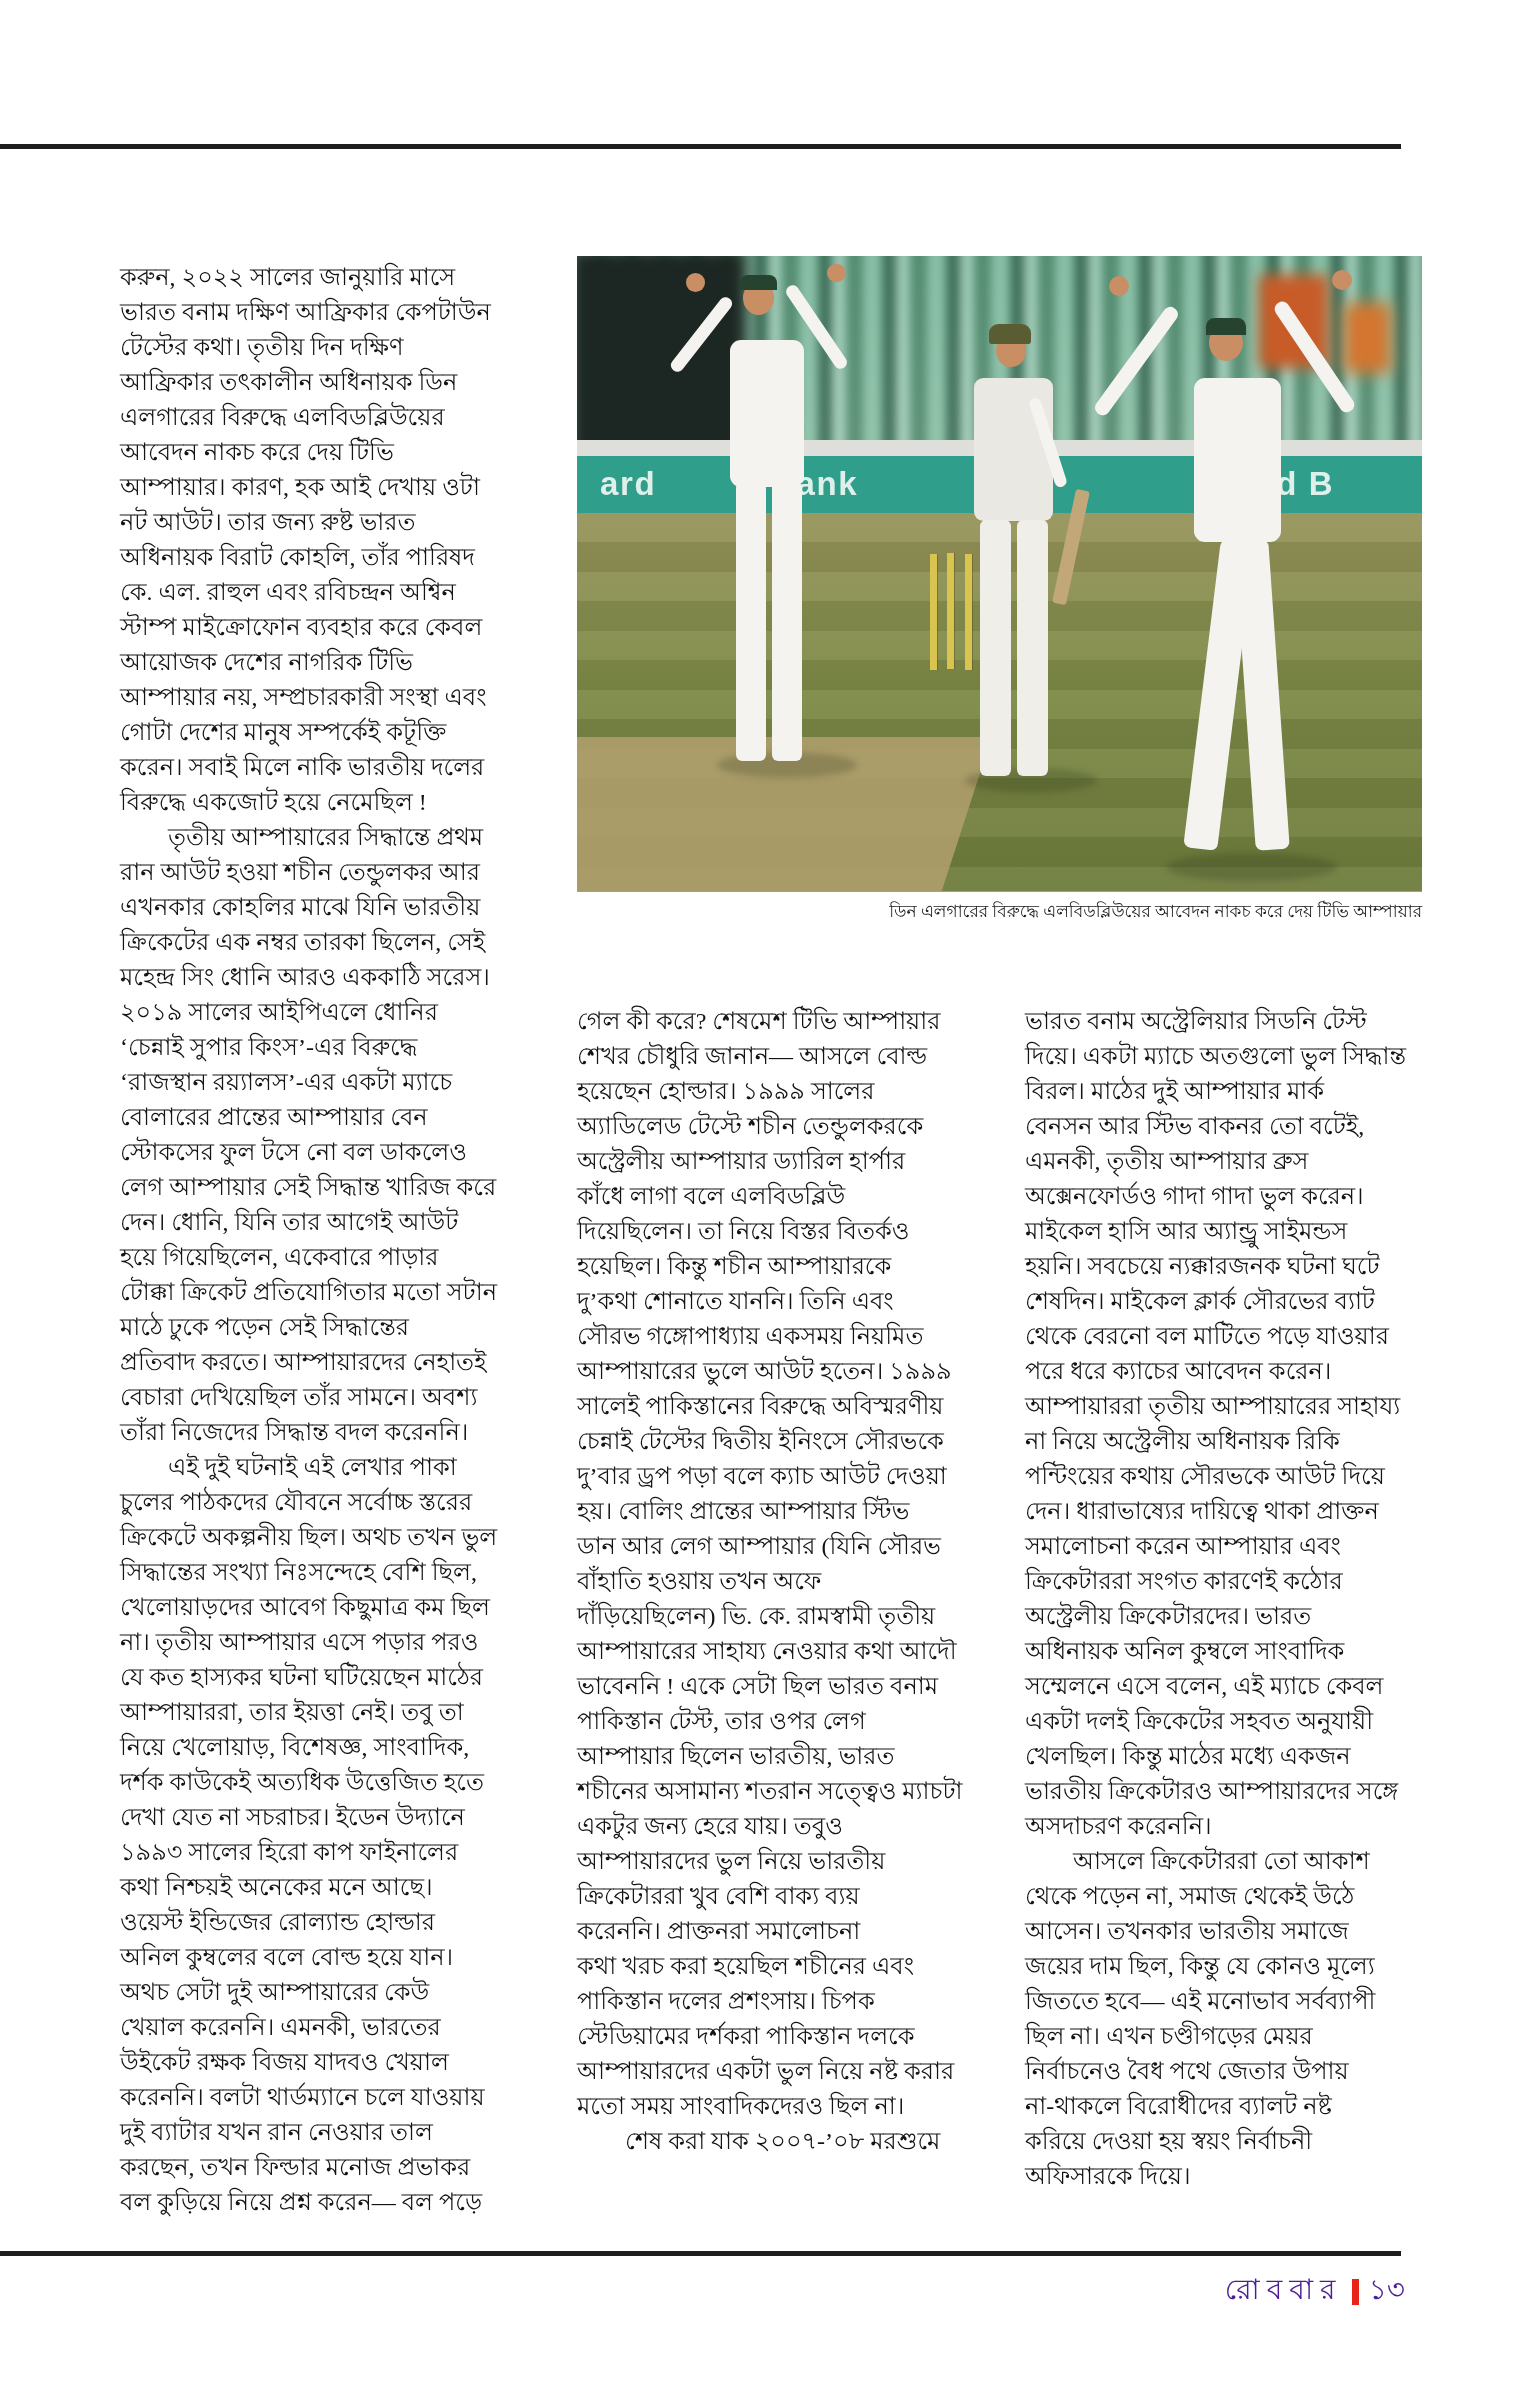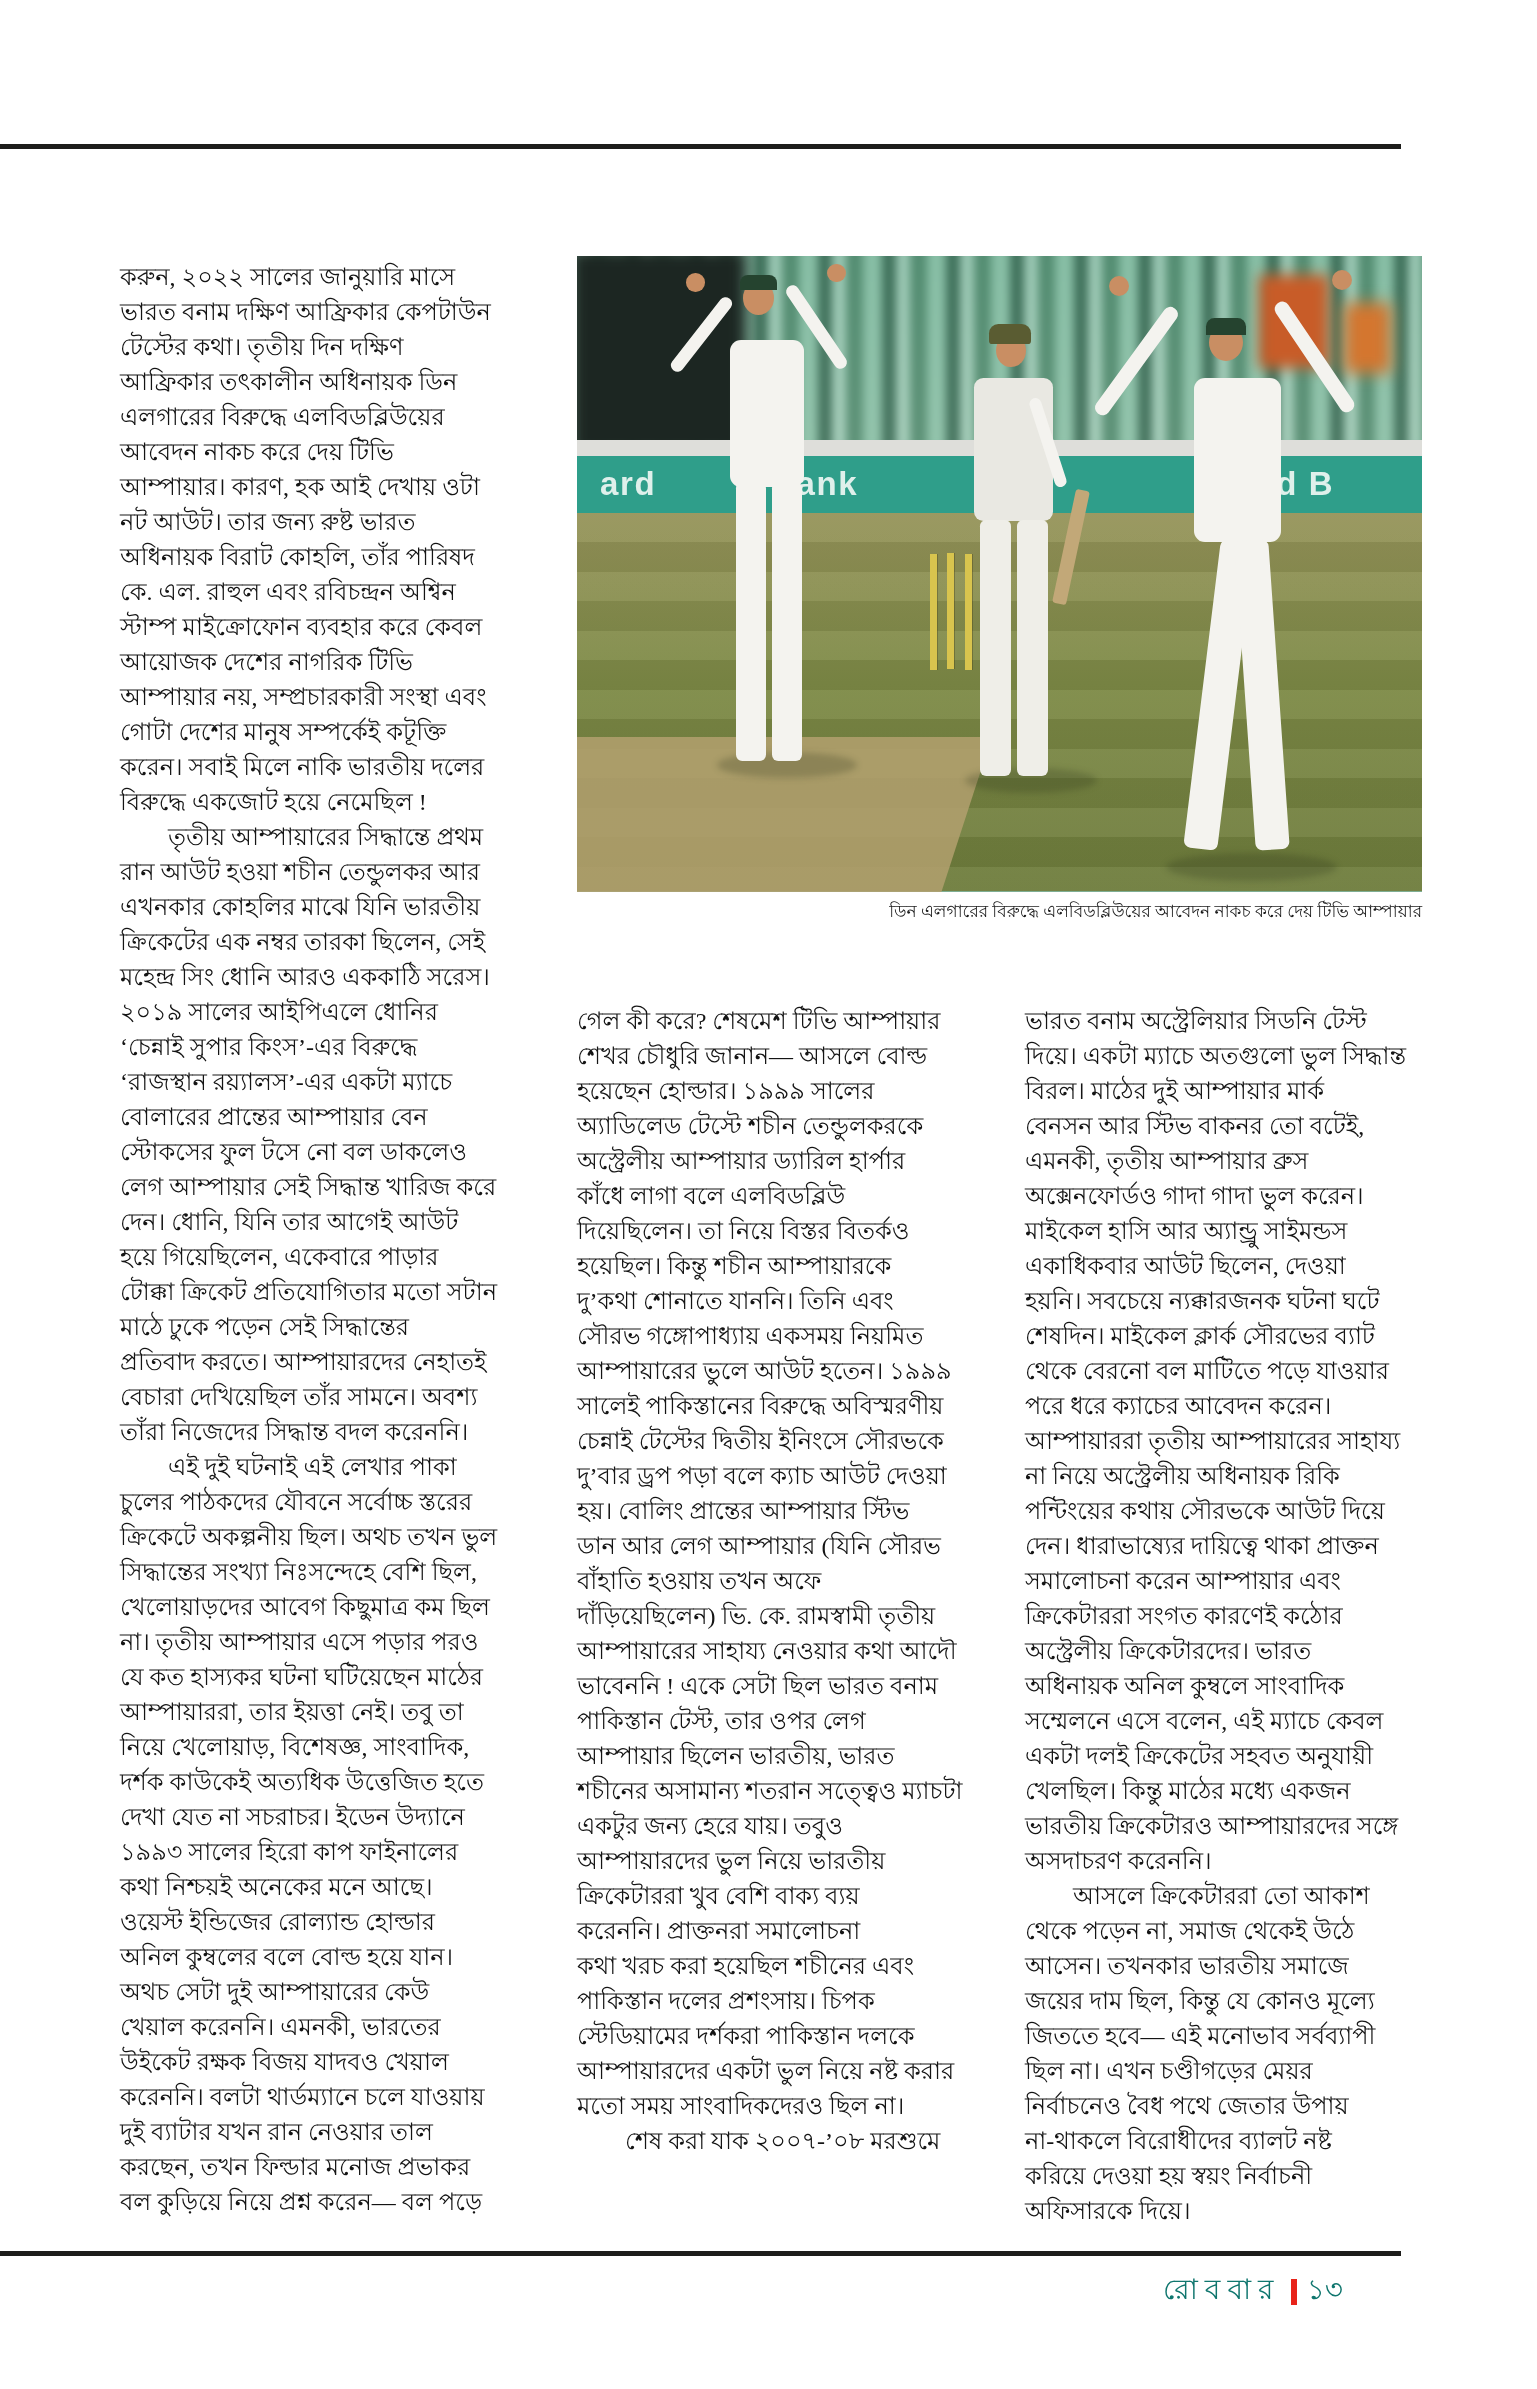--- a/index.html
+++ b/index.html
@@ -13,21 +13,21 @@
   .col .ln{height:35px;line-height:35px;white-space:pre;overflow:visible;}
 
   #col1{left:120px;top:260px;width:438px;}
   #col2{left:577px;top:1004px;width:434px;}
   #col3{left:1025px;top:1004px;width:425px;}
 
   .caption{position:absolute;left:577px;top:899px;width:845px;text-align:right;
            font-size:17px;line-height:25px;color:#1a1a1a;}
 
   .footer{position:absolute;top:2268px;left:1101px;width:304px;display:flex;
-          justify-content:center;align-items:center;gap:10px;font-size:28px;color:#0f766e;}
+          justify-content:flex-end;align-items:center;gap:10px;font-size:28px;color:#4c1d95;}
   .footer .brand{letter-spacing:7px;}
   .fbar{display:inline-block;width:6.2px;height:26px;background:#e8231a;}
 
   
   .photo{position:absolute;left:577px;top:256px;width:845px;height:636px;overflow:hidden;background:#7fae93;}
   .crowd{position:absolute;left:-15.5px;top:-15.5px;width:876px;height:208px;
          background:
            repeating-linear-gradient(90deg, rgba(18,58,40,.55) 0 14px, rgba(235,250,242,.35) 14px 28px,
              rgba(46,98,70,.45) 28px 45px, rgba(170,214,192,.4) 45px 64px),
            linear-gradient(180deg,#6fae93 0%,#85b9a0 100%);
@@ -216,21 +216,20 @@
     </div>
   <div class="col" id="col3">
 
   <div class="ln">ভারত বনাম অস্ট্রেলিয়ার সিডনি টেস্ট</div>
       <div class="ln">দিয়ে। একটা ম্যাচে অতগুলো ভুল সিদ্ধান্ত</div>
       <div class="ln">বিরল। মাঠের দুই আম্পায়ার মার্ক</div>
       <div class="ln">বেনসন আর স্টিভ বাকনর তো বটেই,</div>
       <div class="ln">এমনকী, তৃতীয় আম্পায়ার ব্রুস</div>
       <div class="ln">অক্সেনফোর্ডও গাদা গাদা ভুল করেন।</div>
       <div class="ln">মাইকেল হাসি আর অ্যান্ড্রু সাইমন্ডস</div>
-      <div class="ln">একাধিকবার আউট ছিলেন, দেওয়া</div>
       <div class="ln">হয়নি। সবচেয়ে ন্যক্কারজনক ঘটনা ঘটে</div>
       <div class="ln">শেষদিন। মাইকেল ক্লার্ক সৌরভের ব্যাট</div>
       <div class="ln">থেকে বেরনো বল মাটিতে পড়ে যাওয়ার</div>
       <div class="ln">পরে ধরে ক্যাচের আবেদন করেন।</div>
       <div class="ln">আম্পায়াররা তৃতীয় আম্পায়ারের সাহায্য</div>
       <div class="ln">না নিয়ে অস্ট্রেলীয় অধিনায়ক রিকি</div>
       <div class="ln">পন্টিংয়ের কথায় সৌরভকে আউট দিয়ে</div>
       <div class="ln">দেন। ধারাভাষ্যের দায়িত্বে থাকা প্রাক্তন</div>
       <div class="ln">সমালোচনা করেন আম্পায়ার এবং</div>
       <div class="ln">ক্রিকেটাররা সংগত কারণেই কঠোর</div>

